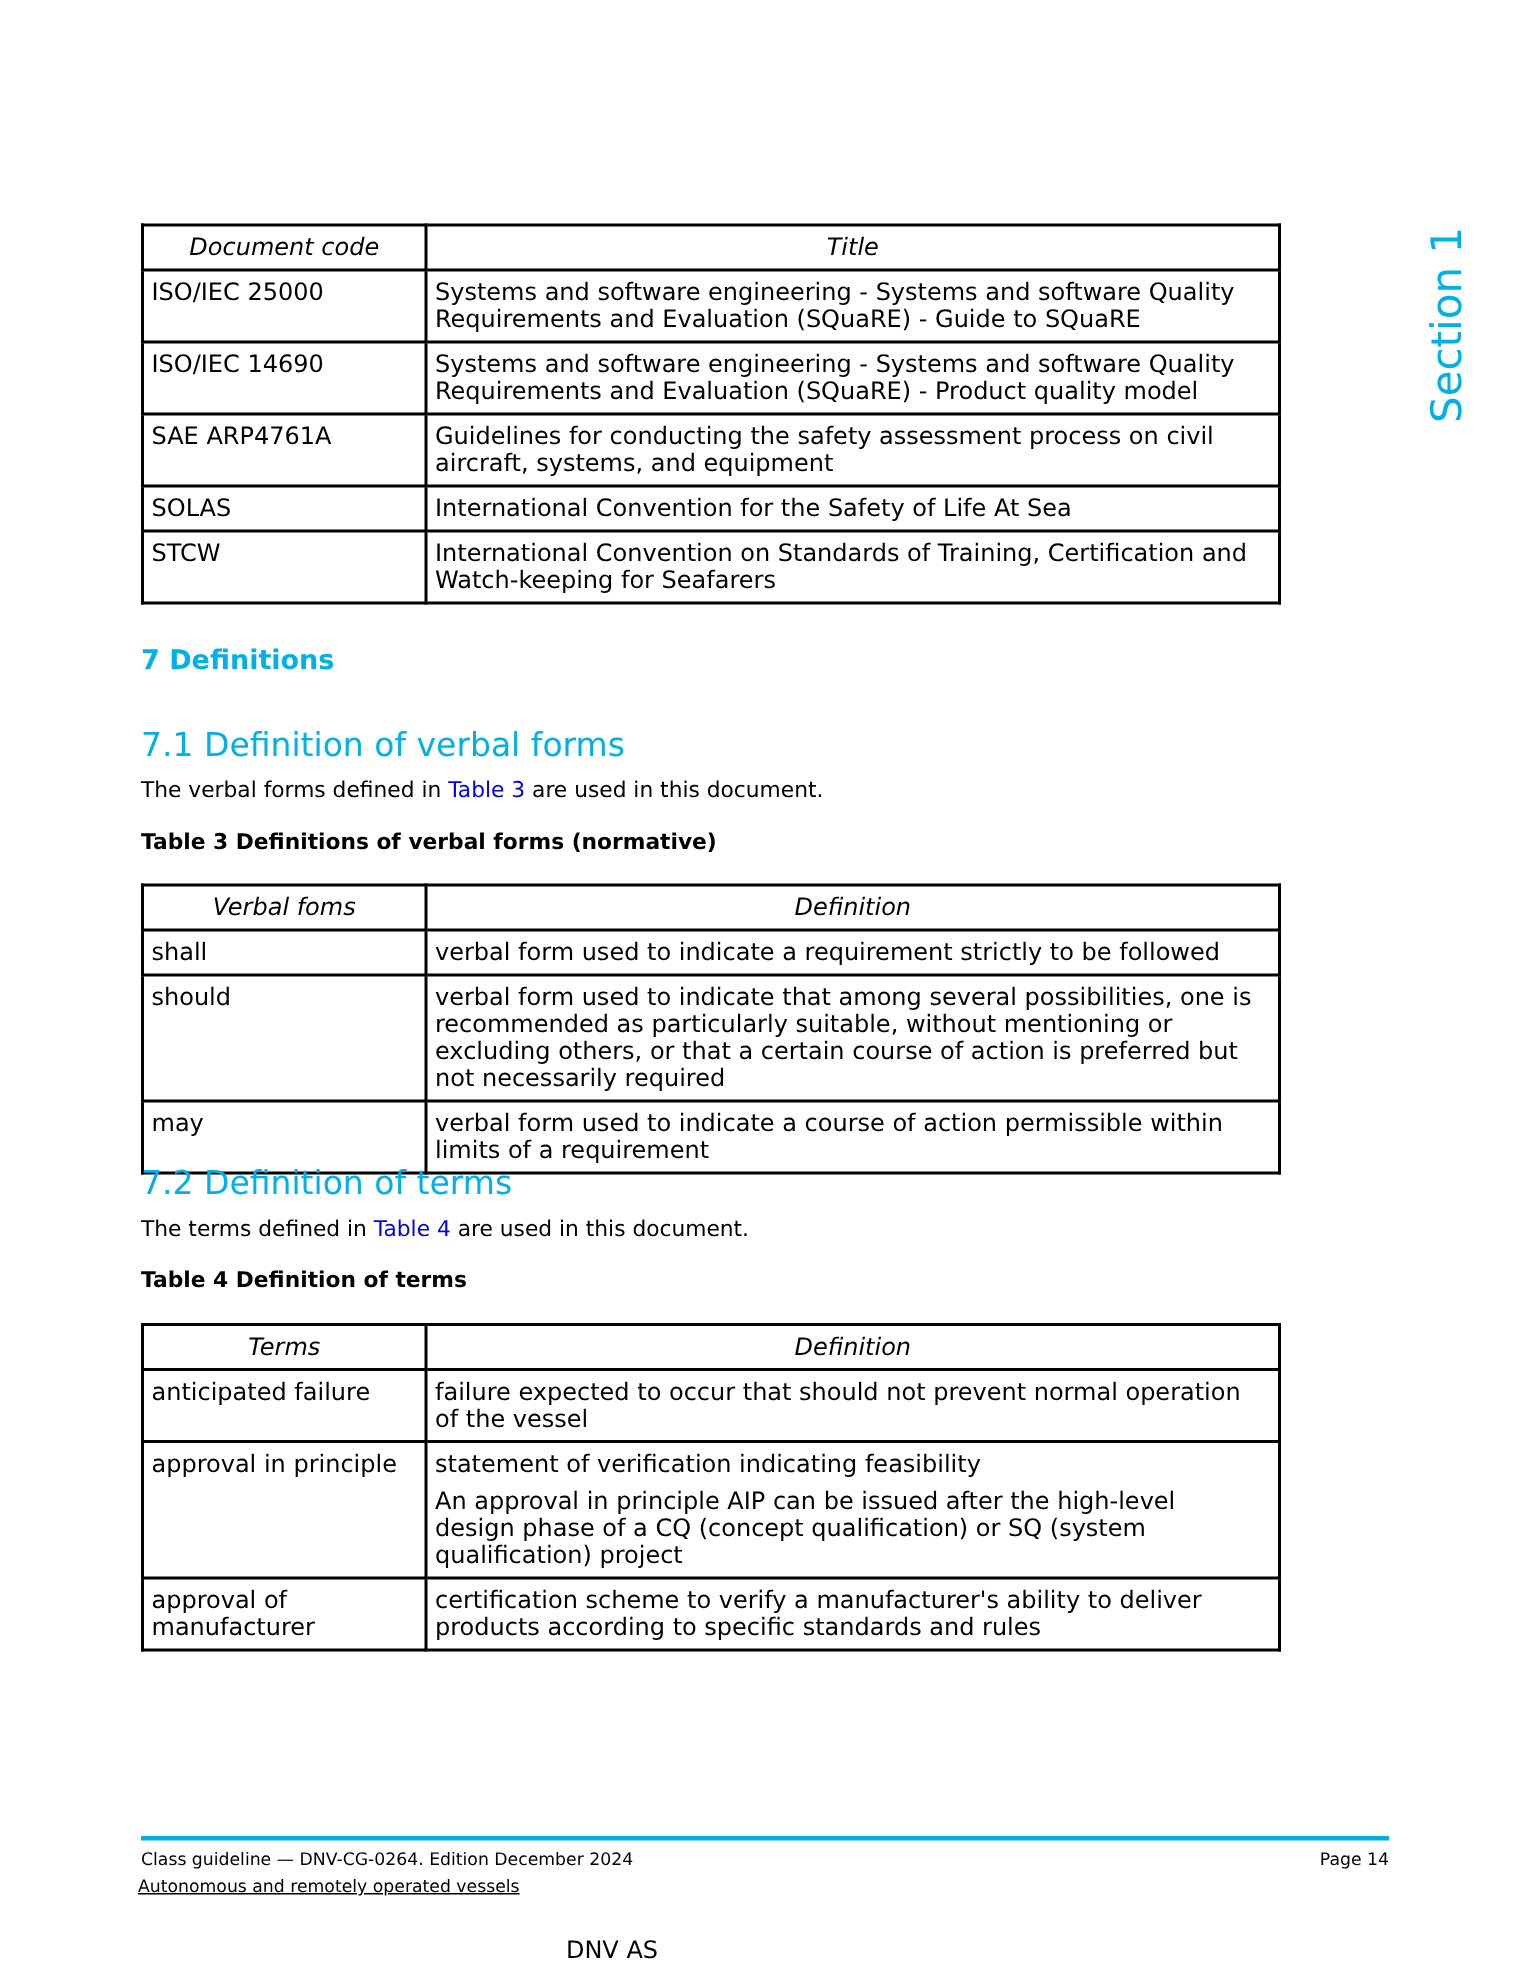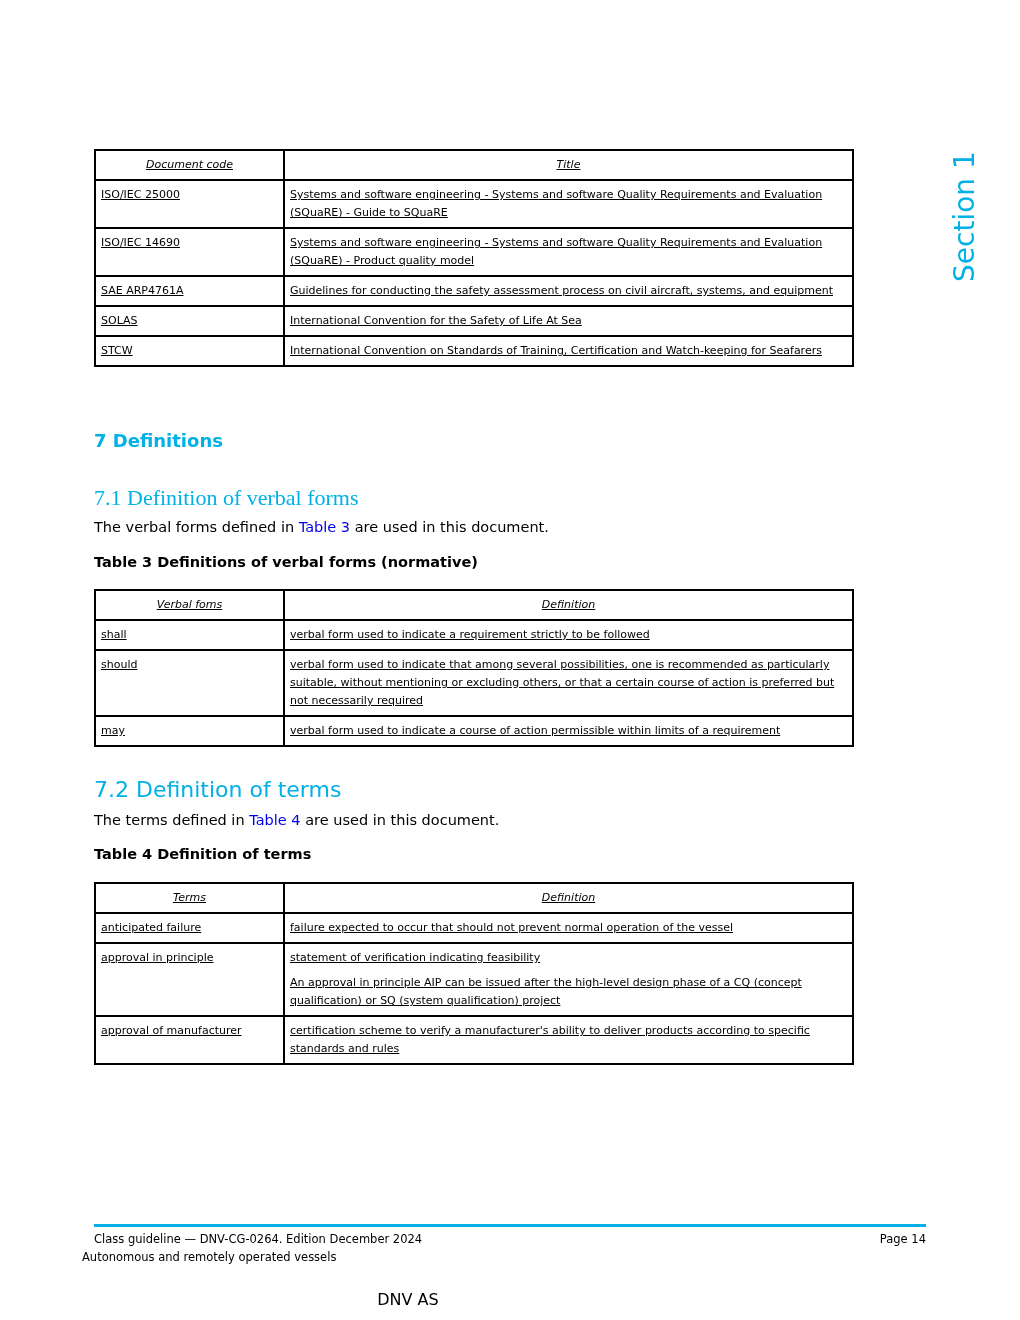--- a/index.html
+++ b/index.html
@@ -1,18 +1,18 @@
 <!DOCTYPE html>
 <html><head>
   <meta charset="utf-8">
   <style>
     html, body { margin: 0; padding: 0; background: #ffffff; }
     body { width: 1020px; height: 1320px; position: relative; font-family: "DejaVu Sans", sans-serif; color: #000; overflow: hidden; }
     .page { position: absolute; left: 0; top: 0; width: 1020px; height: 1320px; }
-    table.doc { position: absolute; left: 94px; width: 760px; border-collapse: collapse; font-size: 11px; line-height: 18px; text-decoration: underline; }
+    table.doc { position: absolute; left: 94px; width: 760px; border-collapse: collapse; font-size: 16px; line-height: 18px; }
     table.doc td, table.doc th { border: 2px solid #000; vertical-align: top; padding: 5px 16px 5px 5px; text-align: left; font-weight: normal; }
     table.doc th { font-style: italic; text-align: center; padding: 5px 5px 5px 5px; }
     table.doc col.c1 { width: 189px; }
     .cell-p { margin: 0; }
     .cell-p + .cell-p { margin-top: 7px; }
     .h1 { position: absolute; left: 94px; top: 430px; font-size: 18px; font-weight: bold; color: #00b0e6; margin: 0; }
     .h2 { position: absolute; left: 94px; font-size: 22px; font-weight: normal; color: #00b0e6; margin: 0; }
     .para { position: absolute; left: 94px; font-size: 14.5px; margin: 0; }
     .caption { position: absolute; left: 94px; font-size: 14.5px; font-weight: bold; margin: 0; }
     .link { color: #0000ee; }
@@ -56,21 +56,21 @@
     </tr>
     <tr>
       <td>STCW</td>
       <td>International Convention on Standards of Training, Certification and Watch-keeping for Seafarers</td>
     </tr>
   </tbody>
     </table>
 
   <h1 class="h1">7 Definitions</h1>
 
-  <h2 class="h2" style="top:485px;font-family:Liberation Serif, serif;">7.1 Definition of verbal forms</h2>
+  <h2 class="h2" style="top:485px;">7.1 Definition of verbal forms</h2>
   <p class="para" style="top:519px;"><span>The verbal forms defined in </span><span class="link">Table 3</span><span> are used in this document.</span></p>
   <p class="caption" style="top:554px;">Table 3 Definitions of verbal forms (normative)</p>
 
   <table class="doc" style="top:589px;">
     <colgroup>
         <col class="c1">
         <col>
       </colgroup>
     <tbody>
         <tr>
@@ -119,17 +119,17 @@
     </tr>
     <tr>
       <td>approval of manufacturer</td>
       <td>certification scheme to verify a manufacturer's ability to deliver products according to specific standards and rules</td>
     </tr>
   </tbody>
     </table>
 
   <div class="footer-line"></div>
   <div class="footer-text" style="left:94px; top:1232px;">Class guideline — DNV-CG-0264. Edition December 2024</div>
-  <div class="footer-text" style="left:82px; top:1250px;">Autonomous and remotely operated vessels</div>
+  <div class="footer-text" style="left:92px; top:1250px;text-decoration:underline;">Autonomous and remotely operated vessels</div>
   <div class="footer-text" style="right:94px; top:1232px;">Page 14</div>
   <div class="footer-dnv">DNV AS</div>
 
 </div>
 
 </body></html>

